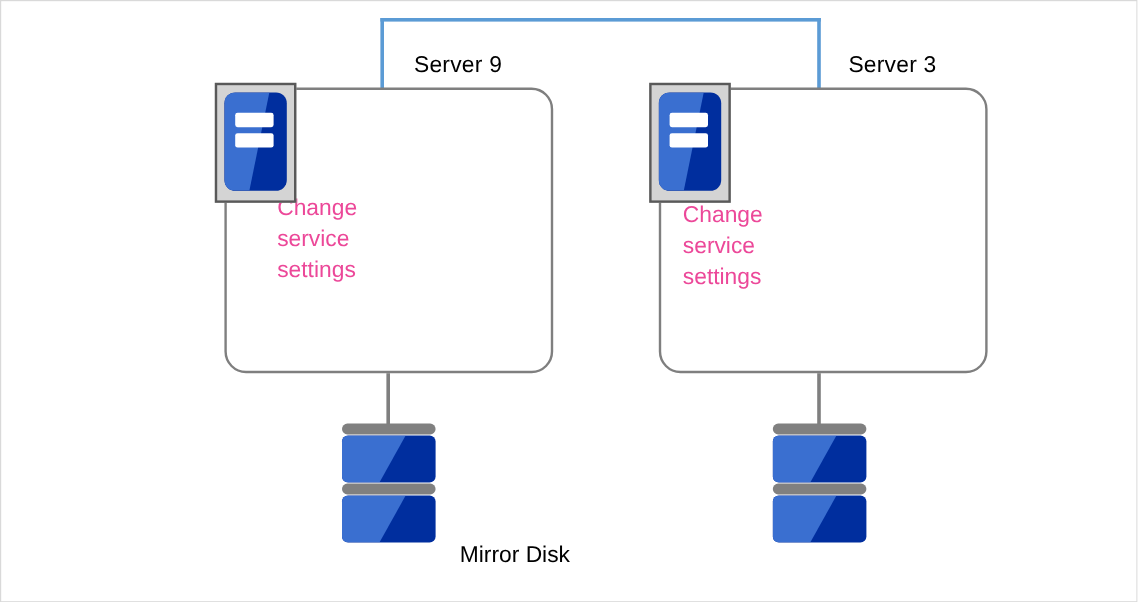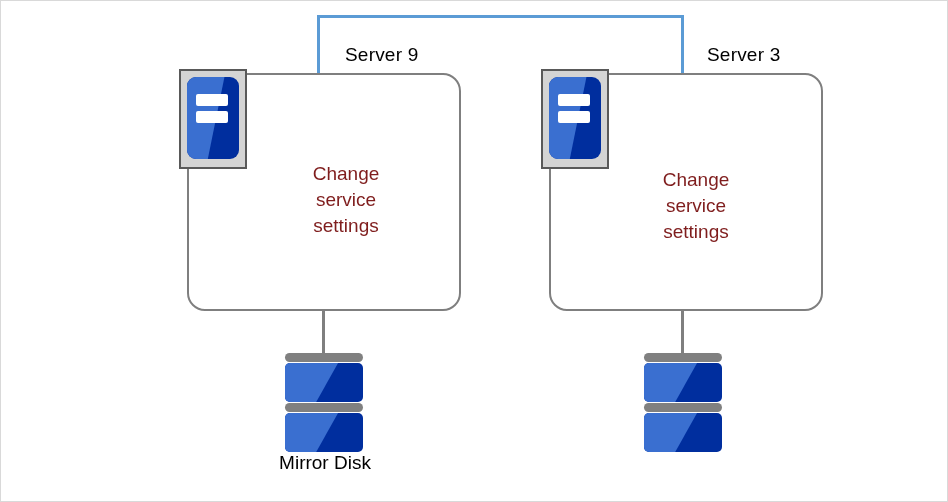--- a/index.html
+++ b/index.html
@@ -62,24 +62,24 @@
     border: 2px solid #7f7f7f;
     border-radius: 18px;
     background: #ffffff;
     box-sizing: border-box;
   }
 
   .server-text {
     position: absolute;
     left: 8px;
     width: 274px;
-    text-align: center;
+    text-align: left;
     font-size: 19px;
     line-height: 26px;
-    color: #7f1d1d;
+    color: #ec4899;
   }
   .server-group.left  .server-text { top: 160px; padding-left: 44px; width: 230px; }
   .server-group.right .server-text { top: 166px; padding-left: 20px; width: 254px; }
 
   
   .machine-icon {
     position: absolute;
     top: 68px;
     left: 0px;
     width: 68px;
@@ -164,21 +164,21 @@
     width: 100%; height: 100%;
     background: #3a6fd0;
     clip-path: polygon(0 0, 68% 0, 40% 100%, 0 100%);
   }
 
   .disk-label {
     position: absolute;
     top: 451px;
     width: 300px;
     left: -4px;
-    text-align: center;
+    text-align: right;
     font-size: 19px;
     color: #000000;
     white-space: nowrap;
   }
 </style>
 </head>
 <body>
 
 <div id="canvas">
 

